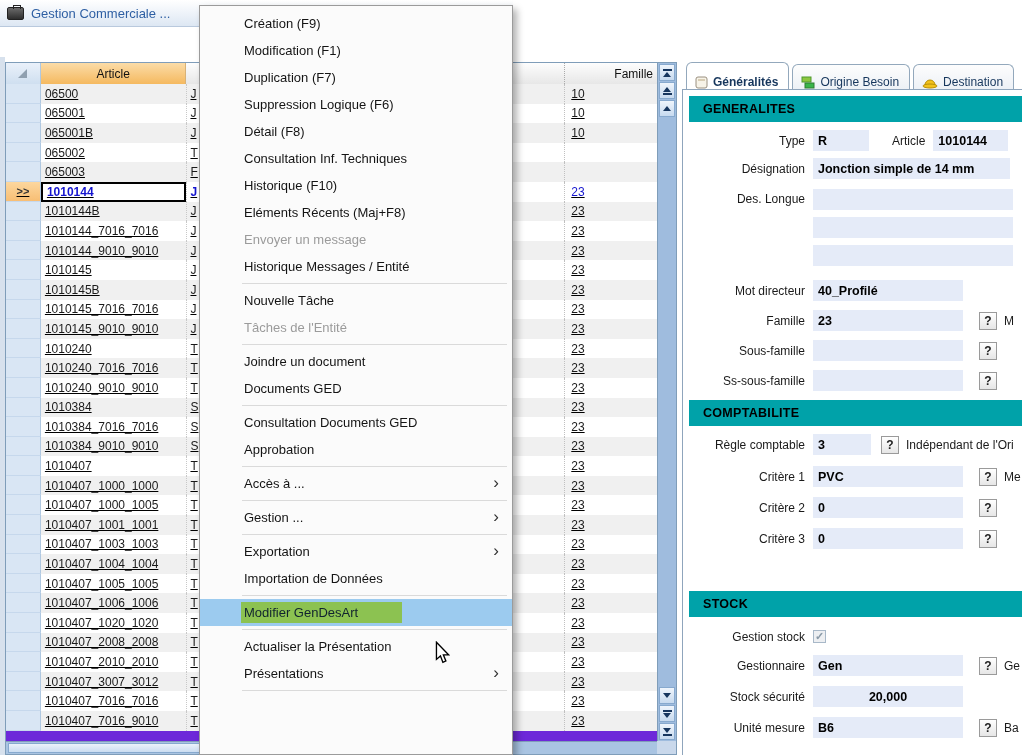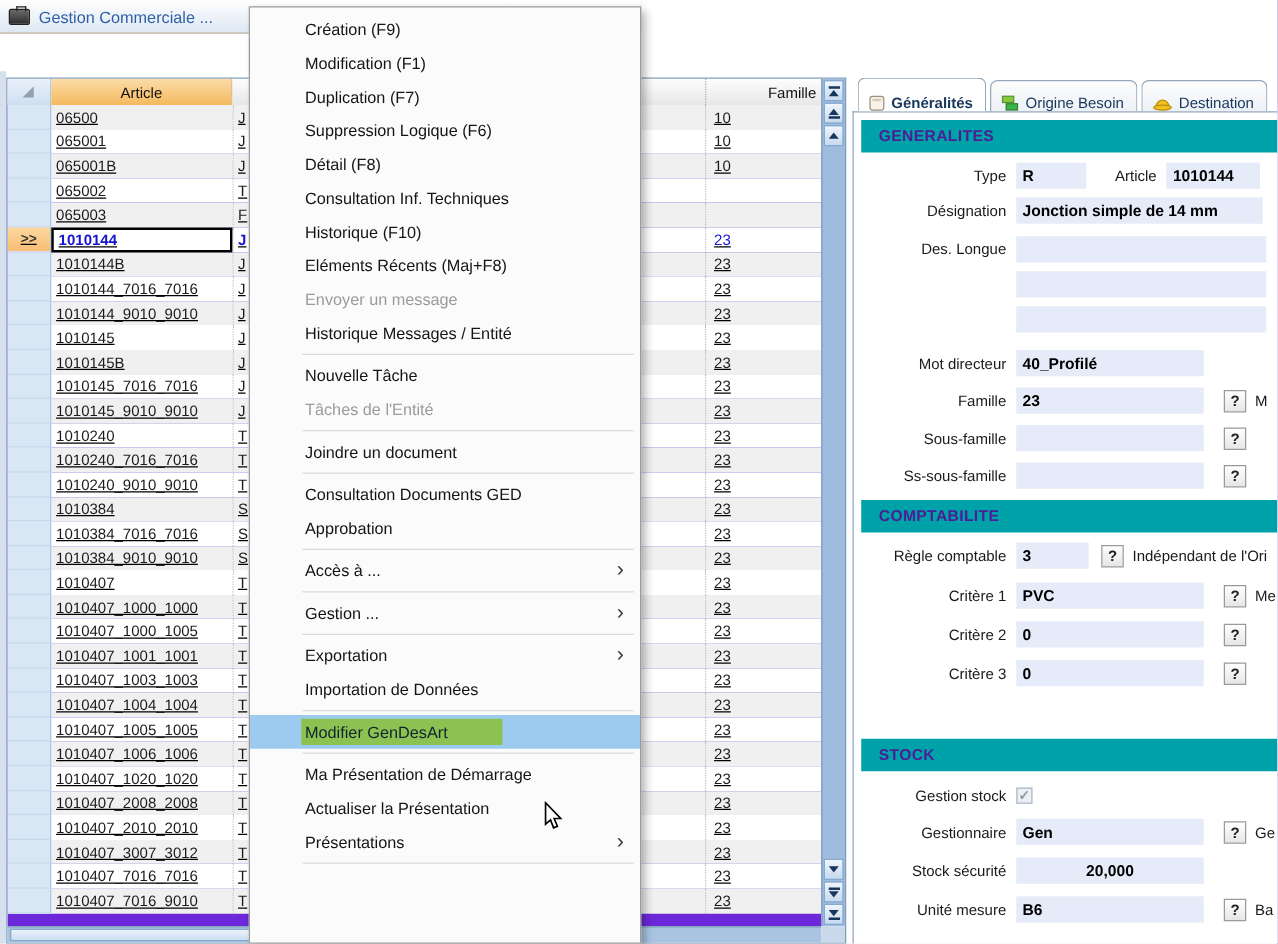--- a/index.html
+++ b/index.html
@@ -83,21 +83,21 @@
   .tabs { position:absolute; left:4px; top:0; height:27px; display:flex;
     align-items:flex-end; gap:3px; z-index:2; }
   .tab { height:25px; padding:0 10px 0 8px; display:flex; align-items:flex-end; gap:5px;
     border:1px solid #93A8BC; border-bottom:none; border-radius:6px 6px 0 0;
     background:linear-gradient(#FDFDFD,#EDF1F6); font-size:12px; color:#16365C;
     white-space:nowrap; }
   .tab.active { height:27px; background:#fff; font-weight:bold; }
   .panel-body { position:absolute; left:0; right:0; top:27px; bottom:0;
     border-left:1px solid #8FA5BC; border-top:1px solid #8FA5BC; background:#fff;
     overflow:hidden; }
-  .sect { background:#00A2A9; color:#4c1d95; font-weight:bold; font-size:12.5px;
+  .sect { background:#00A2A9; color:#000000; font-weight:bold; font-size:12.5px;
     height:26px; display:flex; align-items:center; padding-left:14px;
     margin-left:6px; letter-spacing:.3px; }
   .sect.m1 { margin-top:6px; } .sect.m2 { margin-top:9px;text-align:center; } .sect.m3 { margin-top:42px; }
   .frow { display:flex; align-items:center; height:21px; white-space:nowrap; }
   .flabel { width:130px; text-align:right; padding-right:8px; font-size:12px;
     color:#1a1a1a; flex:none; }
   .finput { background:#E5EBF8; height:21px; display:flex; align-items:center;
     padding:0 5px; font-weight:bold; font-size:12.5px; color:#000; flex:none; }
   .w56{width:56px}.w75{width:75px}.w150{width:150px}.w197{width:197px}.w200{width:200px}.w58{width:58px}
   .inline-label { font-size:12px; color:#1a1a1a; margin-left:23px; }
@@ -554,20 +554,23 @@
     <div class="menu-item">
       <span class="menu-label">Nouvelle Tâche</span>
     </div>
     <div class="menu-item disabled">
       <span class="menu-label">Tâches de l'Entité</span>
     </div>
     <div class="menu-sep"></div>
     <div class="menu-item">
       <span class="menu-label">Joindre un document</span>
     </div>
+    <div class="menu-item">
+      <span class="menu-label">Documents GED</span>
+    </div>
     <div class="menu-sep"></div>
     <div class="menu-item">
       <span class="menu-label">Consultation Documents GED</span>
     </div>
     <div class="menu-item">
       <span class="menu-label">Approbation</span>
     </div>
     <div class="menu-sep"></div>
     <div class="menu-item">
       <span class="menu-label">Accès à ...</span>
@@ -584,23 +587,20 @@
       <span class="submenu-arrow">›</span>
     </div>
     <div class="menu-item">
       <span class="menu-label">Importation de Données</span>
     </div>
     <div class="menu-sep"></div>
     <div class="menu-item highlighted">
       <span class="menu-label">Modifier GenDesArt</span>
     </div>
     <div class="menu-sep"></div>
-    <div class="menu-item">
-      <span class="menu-label">Ma Présentation de Démarrage</span>
-    </div>
     <div class="menu-item">
       <span class="menu-label">Actualiser la Présentation</span>
     </div>
     <div class="menu-item">
       <span class="menu-label">Présentations</span>
       <span class="submenu-arrow">›</span>
     </div>
     <div class="menu-sep"></div>
   </div>
 

